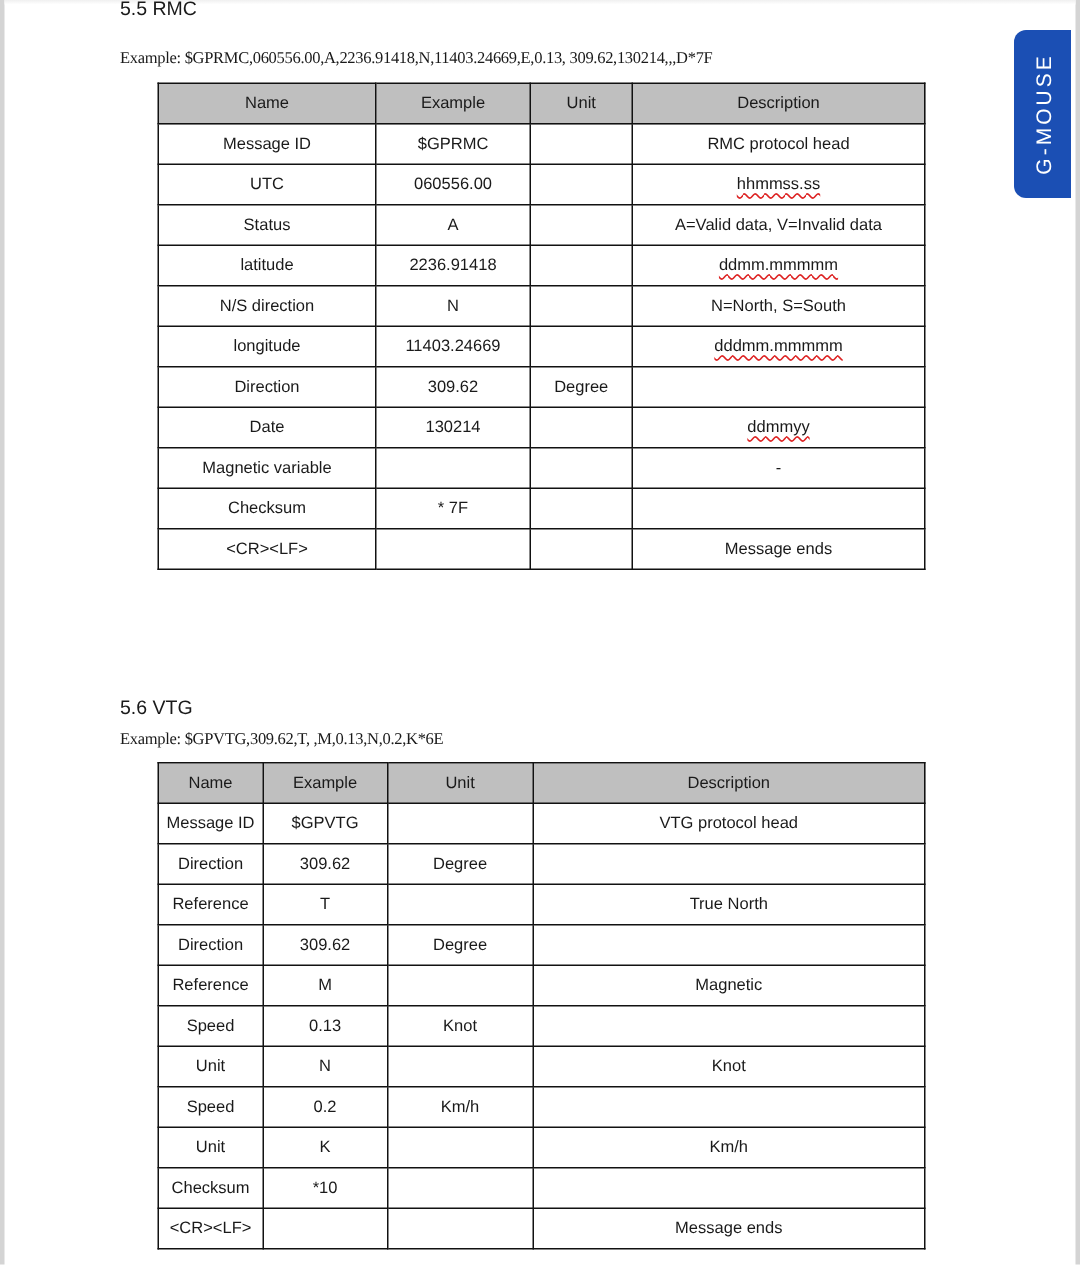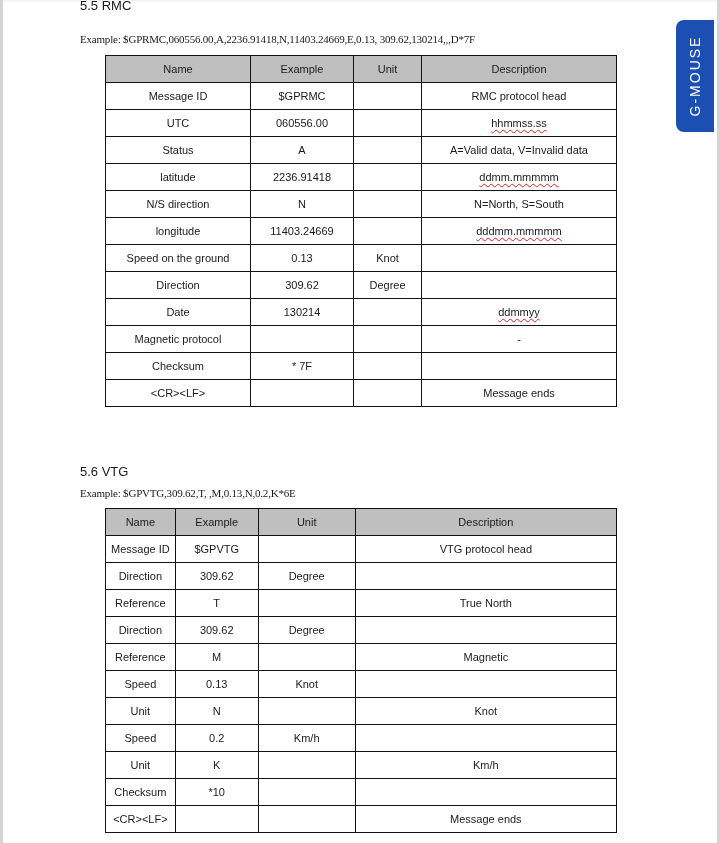--- a/index.html
+++ b/index.html
@@ -82,39 +82,33 @@
         <td class="c"><span></span></td>
         <td class="l"><span>N=North, S=South</span></td>
       </tr>
       <tr>
         <td class="l"><span>longitude</span></td>
         <td class="c"><span>11403.24669</span></td>
         <td class="c"><span></span></td>
         <td class="l"><span class="squiggle">dddmm.mmmmm</span></td>
       </tr>
       <tr>
-        <td class="l"><span>Speed on the ground</span></td>
-        <td class="c"><span>0.13</span></td>
-        <td class="c"><span>Knot</span></td>
-        <td class="l"><span></span></td>
-      </tr>
-      <tr>
         <td class="l"><span>Direction</span></td>
         <td class="c"><span>309.62</span></td>
         <td class="c"><span>Degree</span></td>
         <td class="l"><span></span></td>
       </tr>
       <tr>
         <td class="l"><span>Date</span></td>
         <td class="c"><span>130214</span></td>
         <td class="c"><span></span></td>
         <td class="l"><span class="squiggle">ddmmyy</span></td>
       </tr>
       <tr>
-        <td class="l"><span>Magnetic protocol</span></td>
+        <td class="l"><span>Magnetic variable</span></td>
         <td class="c"><span></span></td>
         <td class="c"><span></span></td>
         <td class="l"><span>-</span></td>
       </tr>
       <tr>
         <td class="l"><span>Checksum</span></td>
         <td class="c"><span>* 7F</span></td>
         <td class="c"><span></span></td>
         <td class="l"><span></span></td>
       </tr>

